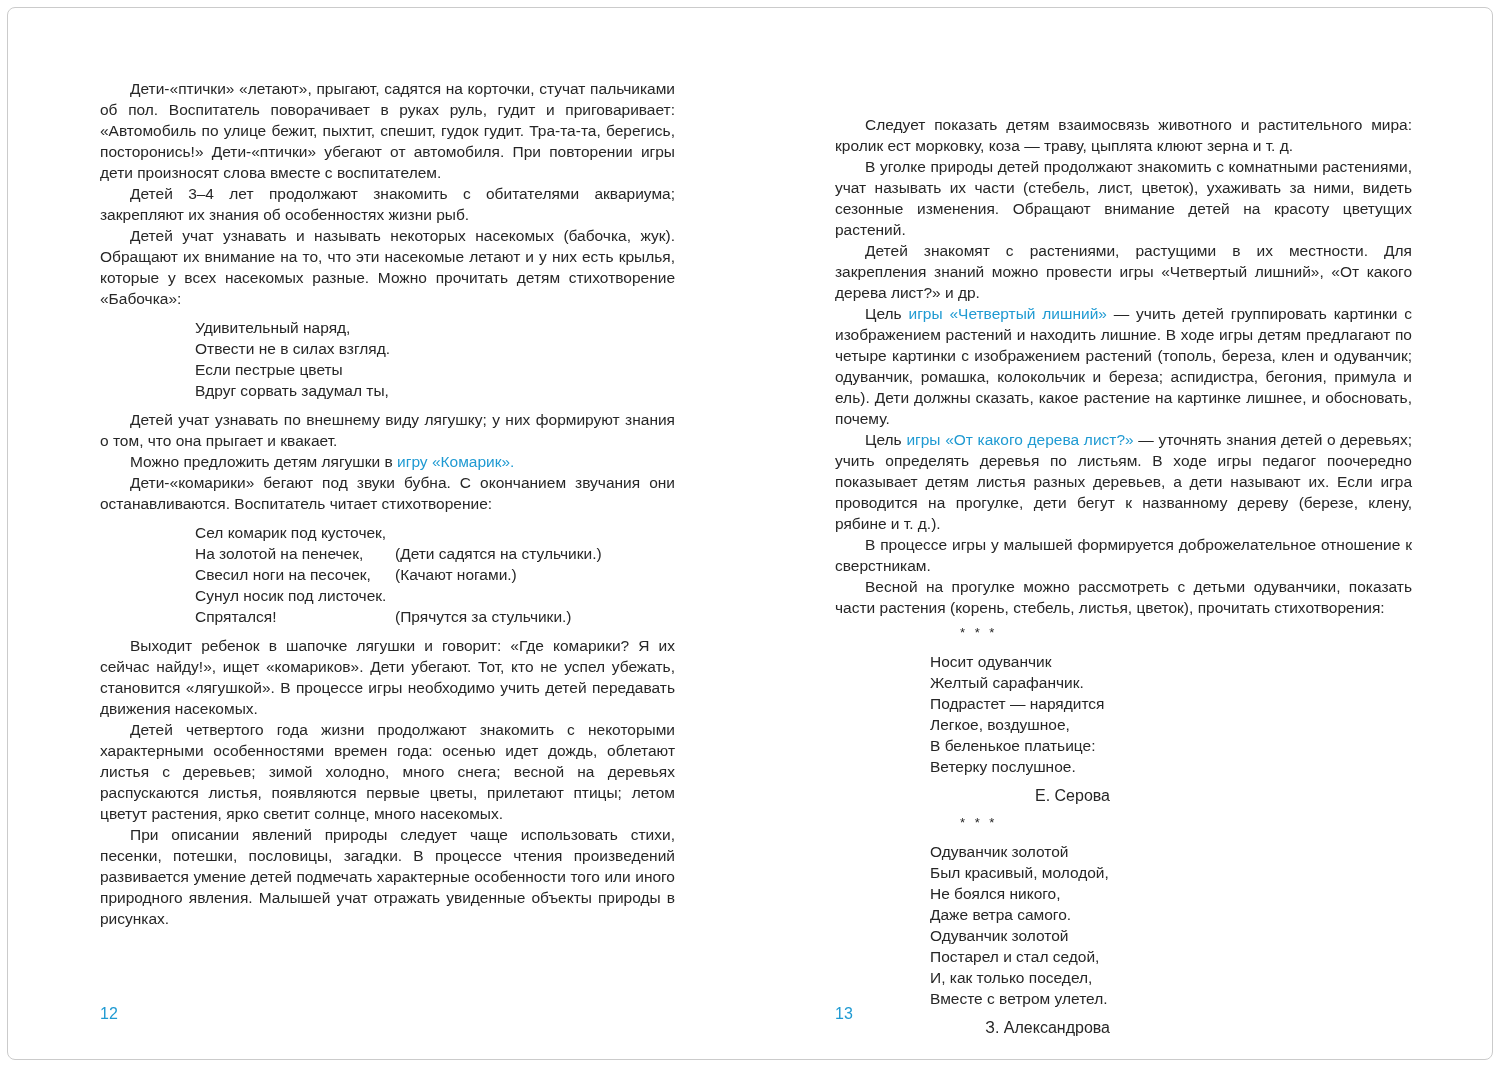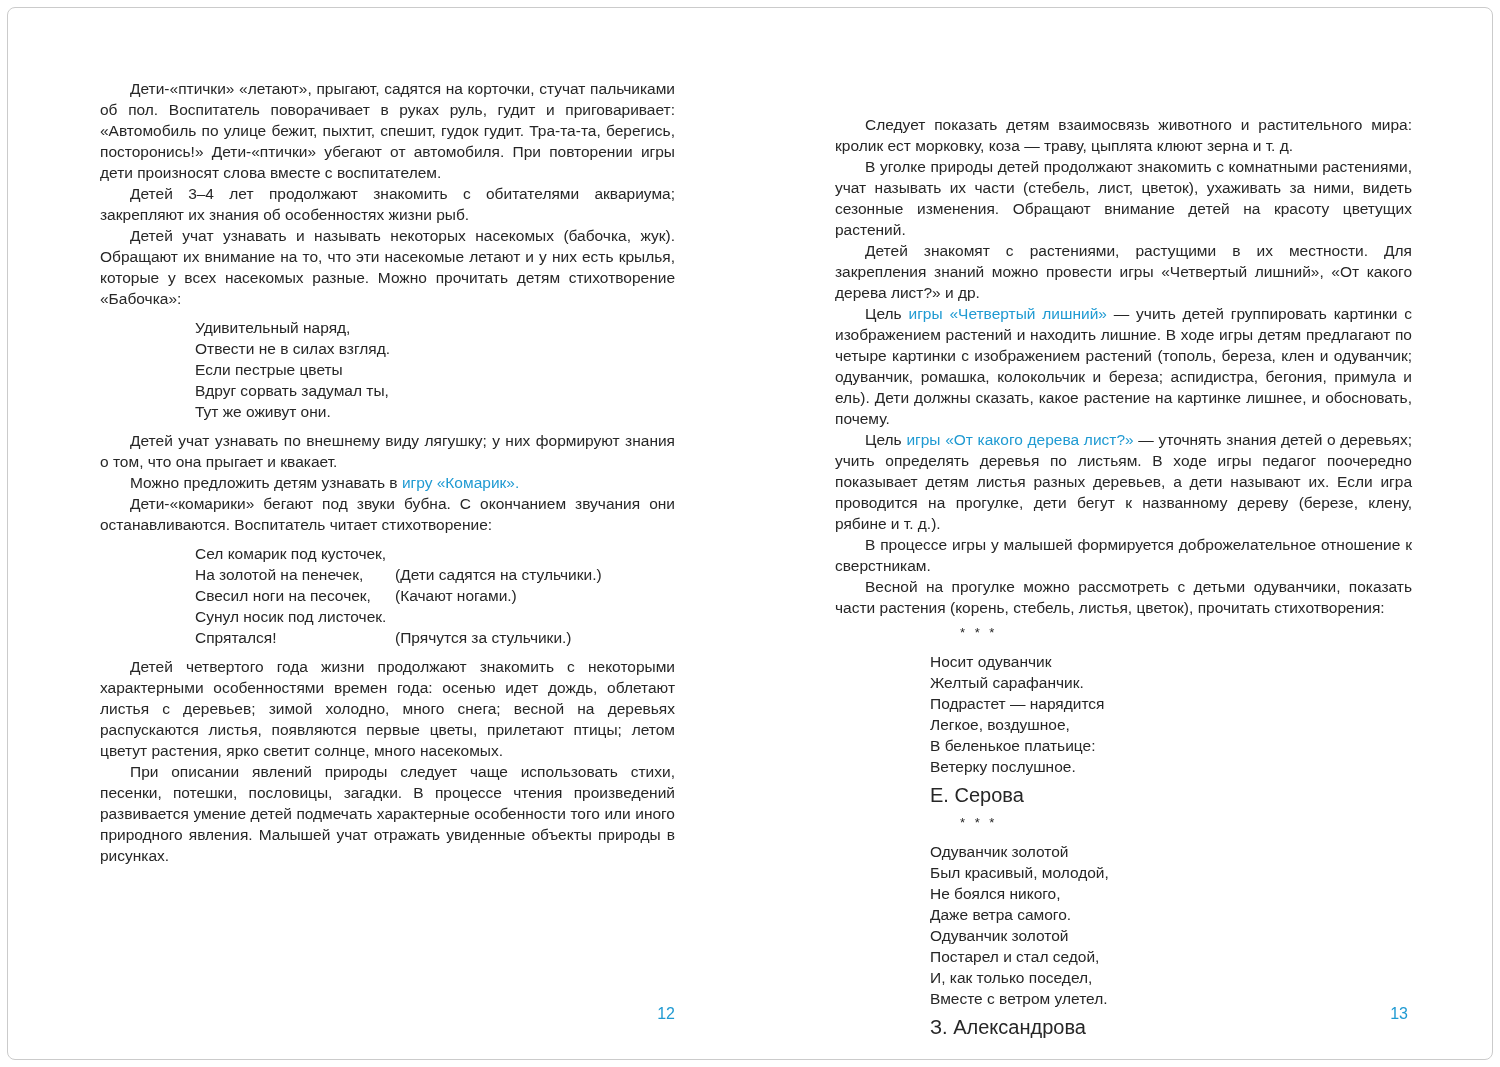--- a/index.html
+++ b/index.html
@@ -45,52 +45,51 @@
 
   .separator {
     margin: 4px 0 4px 125px;
     font-size: 13px;
     letter-spacing: 3px;
     line-height: 21px;
   }
   .attribution {
     margin: 0 0 6px 95px;
     width: 180px;
-    text-align: left;
-    font-size: 20px;
+    text-align: right;
+    font-size: 16px;
     line-height: 21px;
   }
   .page-number {
     position: absolute;
     bottom: 54px;
-    text-align: right;
+    text-align: left;
     font-size: 16px;
     color: var(--accent, #1f9ad2);
   }
   .page-left  .page-number { left: 100px; right: 75px; }
   .page-right .page-number { left: 85px;  right: 92px; }
 </style>
 </head>
 <body style="color: rgb(38, 38, 38);">
 
 <div class="spread">
   <div class="page page-left">
     <div class="page-body">
         <p class="para"><span>Дети-«птички» «летают», прыгают, садятся на корточки, стучат пальчиками об пол. Воспитатель поворачивает в руках руль, гудит и приговаривает: «Автомобиль по улице бежит, пыхтит, спешит, гудок гудит. Тра-та-та, берегись, посторонись!» Дети-«птички» убегают от автомобиля. При повторении игры дети произносят слова вместе с воспитателем.</span></p>
         <p class="para"><span>Детей 3–4 лет продолжают знакомить с обитателями аквариума; закрепляют их знания об особенностях жизни рыб.</span></p>
         <p class="para"><span>Детей учат узнавать и называть некоторых насекомых (бабочка, жук). Обращают их внимание на то, что эти насекомые летают и у них есть крылья, которые у всех насекомых разные. Можно прочитать детям стихотворение «Бабочка»:</span></p>
         <div class="verse">
           <div class="verse-line">Удивительный наряд,</div>
           <div class="verse-line">Отвести не в силах взгляд.</div>
           <div class="verse-line">Если пестрые цветы</div>
           <div class="verse-line">Вдруг сорвать задумал ты,</div>
-          <div class="verse-line">Тут же оживут они.</div>
         </div>
         <p class="para"><span>Детей учат узнавать по внешнему виду лягушку; у них формируют знания о том, что она прыгает и квакает.</span></p>
-        <p class="para"><span>Можно предложить детям узнавать в </span><span class="accent">игру «Комарик».</span></p>
+        <p class="para"><span>Можно предложить детям лягушки в </span><span class="accent">игру «Комарик».</span></p>
         <p class="para"><span>Дети-«комарики» бегают под звуки бубна. С окончанием звучания они останавливаются. Воспитатель читает стихотворение:</span></p>
         <div class="verse verse-notes">
           <div class="verse-row">
             <div class="verse-col-line">Сел комарик под кусточек,</div>
             <div class="verse-note"></div>
           </div>
           <div class="verse-row">
             <div class="verse-col-line">На золотой на пенечек,</div>
             <div class="verse-note">(Дети садятся на стульчики.)</div>
           </div>
@@ -100,20 +99,21 @@
           </div>
           <div class="verse-row">
             <div class="verse-col-line">Сунул носик под листочек.</div>
             <div class="verse-note"></div>
           </div>
           <div class="verse-row">
             <div class="verse-col-line">Спрятался!</div>
             <div class="verse-note">(Прячутся за стульчики.)</div>
           </div>
         </div>
+        <p class="para"><span>Выходит ребенок в шапочке лягушки и говорит: «Где комарики? Я их сейчас найду!», ищет «комариков». Дети убегают. Тот, кто не успел убежать, становится «лягушкой». В процессе игры необходимо учить детей передавать движения насекомых.</span></p>
         <p class="para"><span>Детей четвертого года жизни продолжают знакомить с некоторыми характерными особенностями времен года: осенью идет дождь, облетают листья с деревьев; зимой холодно, много снега; весной на деревьях распускаются листья, появляются первые цветы, прилетают птицы; летом цветут растения, ярко светит солнце, много насекомых.</span></p>
         <p class="para"><span>При описании явлений природы следует чаще использовать стихи, песенки, потешки, пословицы, загадки. В процессе чтения произведений развивается умение детей подмечать характерные особенности того или иного природного явления. Малышей учат отражать увиденные объекты природы в рисунках.</span></p>
       </div>
     <div class="page-number">12</div>
   </div>
   <div class="page page-right">
     <div class="page-body">
         <p class="para"><span>Следует показать детям взаимосвязь животного и растительного мира: кролик ест морковку, коза — траву, цыплята клюют зерна и т. д.</span></p>
         <p class="para"><span>В уголке природы детей продолжают знакомить с комнатными растениями, учат называть их части (стебель, лист, цветок), ухаживать за ними, видеть сезонные изменения. Обращают внимание детей на красоту цветущих растений.</span></p>
         <p class="para"><span>Детей знакомят с растениями, растущими в их местности. Для закрепления знаний можно провести игры «Четвертый лишний», «От какого дерева лист?» и др.</span></p>

